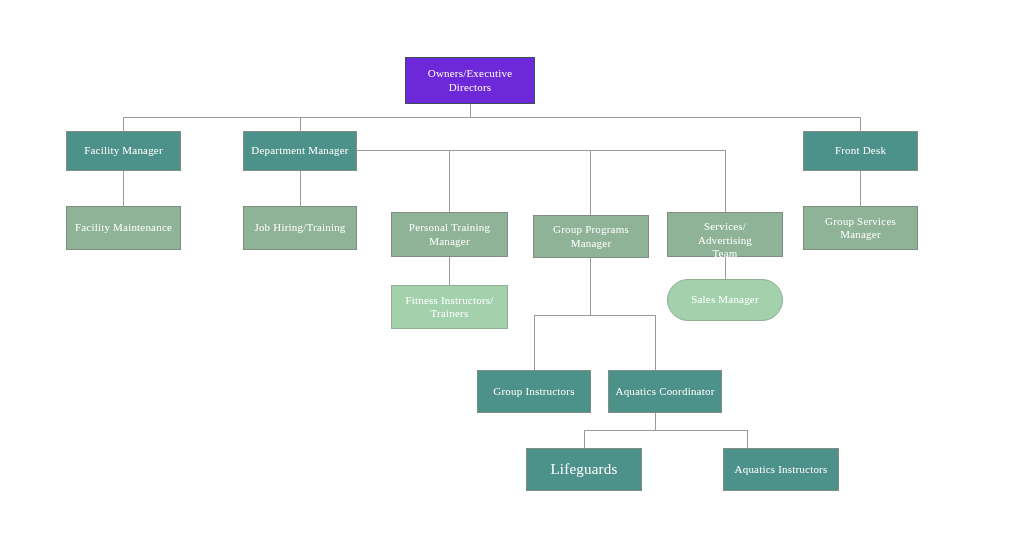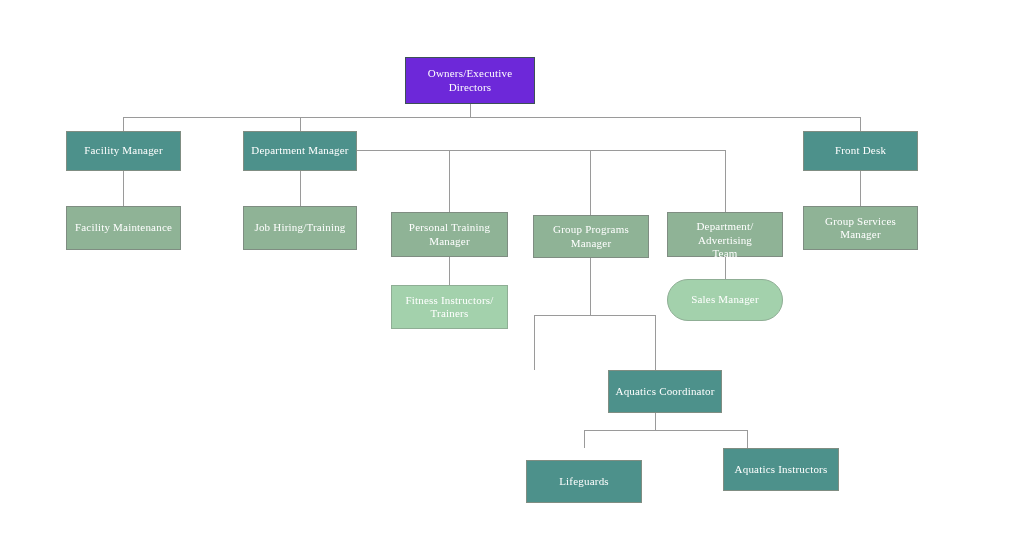--- a/index.html
+++ b/index.html
@@ -118,21 +118,21 @@
       <span>Manager</span>
     </span>
   </div>
 
   <div class="node c-sage" style="left:533px; top:215px; width:116px; height:43px; font-size:11px;">
     <span class="label">Group Programs  Manager</span>
   </div>
 
   <div class="node c-sage overflow-node" style="left:667px; top:212px; width:116px; height:45px; font-size:11px;">
     <span class="label">
-      <span>Department/</span><br>
+      <span>Services/</span><br>
       <span>Advertising</span><br>
       <span>Team</span>
     </span>
   </div>
 
   <div class="node c-sage" style="left:803px; top:206px; width:115px; height:44px; font-size:11px;">
     <span class="label">
       <span>Group  Services</span><br>
       <span>Manager</span>
     </span>
@@ -142,26 +142,29 @@
     <span class="label">
       <span>Fitness  Instructors/</span><br>
       <span>Trainers</span>
     </span>
   </div>
 
   <div class="node c-mint" style="left:667px; top:279px; width:116px; height:42px; font-size:11px;border-radius:21px;">
     <span class="label">Sales Manager</span>
   </div>
 
+  <div class="node c-teal" style="left:477px; top:370px; width:114px; height:43px; font-size:11px;">
+    <span class="label">Group Instructors</span>
+  </div>
 
   <div class="node c-teal" style="left:598px; top:370px; width:114px; height:43px; font-size:11px;margin-left:10px;">
     <span class="label">Aquatics Coordinator</span>
   </div>
 
-  <div class="node c-teal" style="left:526px; top:460px; width:116px; height:43px; font-size:11px;">
+  <div class="node c-teal" style="left:526px; top:448px; width:116px; height:43px; font-size:15px;">
     <span class="label">Lifeguards</span>
   </div>
 
   <div class="node c-teal" style="left:723px; top:448px; width:116px; height:43px; font-size:11px;">
     <span class="label">Aquatics  Instructors</span>
   </div>
 
 </div>
 
 </body></html>

